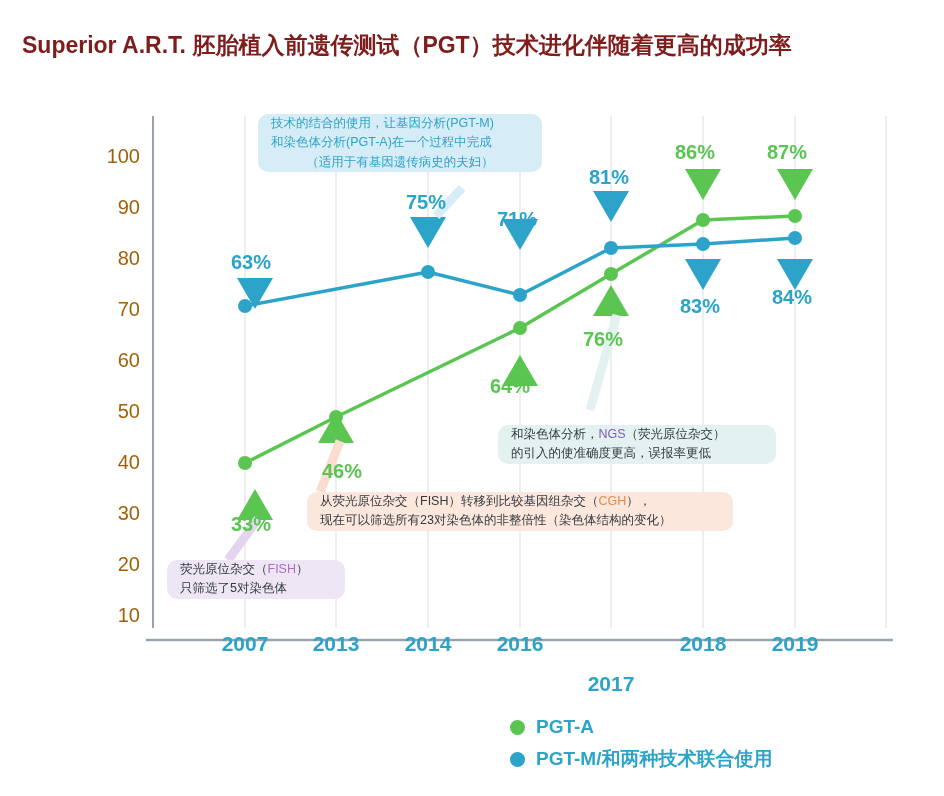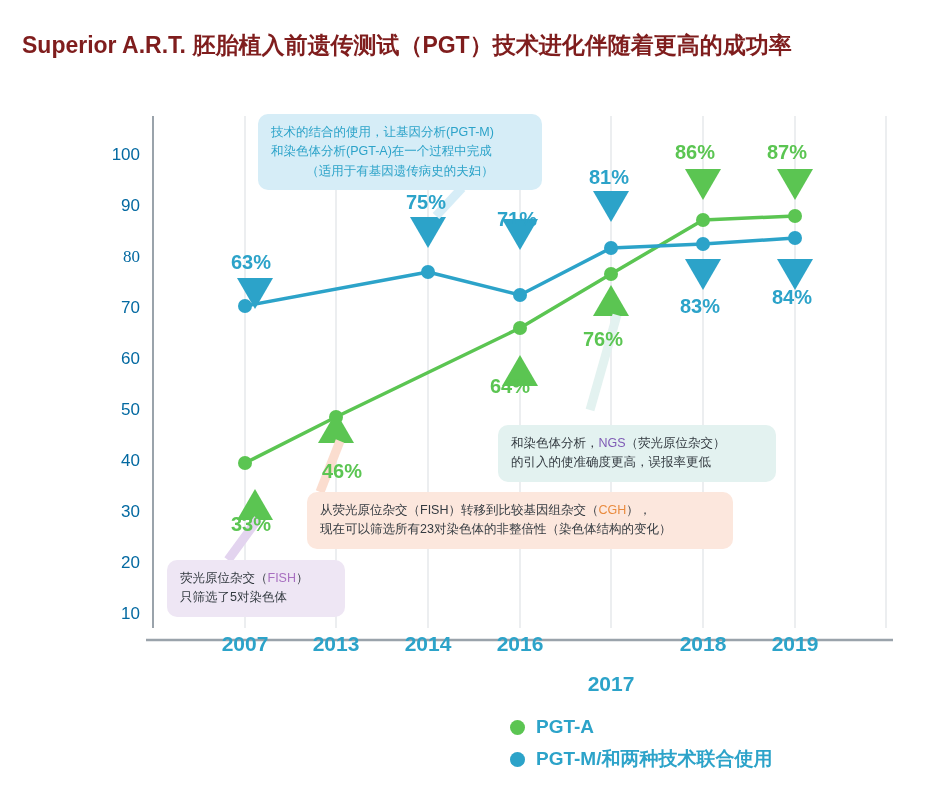--- a/index.html
+++ b/index.html
@@ -26,22 +26,22 @@
   }
   #plot-area {
     position: absolute;
     left: 0;
     top: 0;
     width: 944px;
     height: 796px;
   }
   .ytick {
     position: absolute;
-    font-size: 17px;
-    color: #0369a1;
+    font-size: 20px;
+    color: #a16207;
     text-align: right;
     width: 40px;
   }
   .xtick {
     position: absolute;
     font-size: 21px;
     font-weight: bold;
     color: #2ca3c9;
     text-align: center;
     width: 80px;
@@ -51,21 +51,21 @@
     font-size: 20px;
     font-weight: bold;
     white-space: nowrap;
   }
   .dlabel.green { color: #5bc552; }
   .dlabel.blue  { color: #2ca3c9; }
 
   .callout {
     position: absolute;
     border-radius: 10px;
-    padding: 9px 13px;
+    padding: 0 13px;
     font-size: 12.5px;
     line-height: 1.55;
     color: #333a40;
   }
   .callout.blue-box {
     background: #d6edf7;
   }
   .callout.blue-box .hl { color: #2ca3c9; }
   .callout.lavender-box {
     background: #eee6f4;
@@ -170,21 +170,21 @@
   <g>
     <path d="M258,519 L228,560" stroke="#e3d4ef" stroke-width="9" fill="none"></path>
     <path d="M340,441 L320,492" stroke="#fbddcf" stroke-width="9" fill="none"></path>
     <path d="M436,216 L462,188" stroke="#d6edf7" stroke-width="9" fill="none"></path>
     <path d="M617,315 L590,410" stroke="#e3f2f0" stroke-width="9" fill="none"></path>
   </g>
 </svg>
 
 <div class="ytick" style="left:100px; top:145px;">100</div>
 <div class="ytick" style="left:100px; top:196px;">90</div>
-<div class="ytick" style="left:100px; top:247px;font-family:Liberation Serif, serif;">80</div>
+<div class="ytick" style="left:100px; top:247px;">80</div>
 <div class="ytick" style="left:100px; top:298px;">70</div>
 <div class="ytick" style="left:100px; top:349px;">60</div>
 <div class="ytick" style="left:100px; top:400px;">50</div>
 <div class="ytick" style="left:100px; top:451px;">40</div>
 <div class="ytick" style="left:100px; top:502px;">30</div>
 <div class="ytick" style="left:100px; top:553px;">20</div>
 <div class="ytick" style="left:100px; top:604px;">10</div>
 
 <div class="xtick" style="left:205px; top:632px;">2007</div>
 <div class="xtick" style="left:296px; top:632px;">2013</div>

